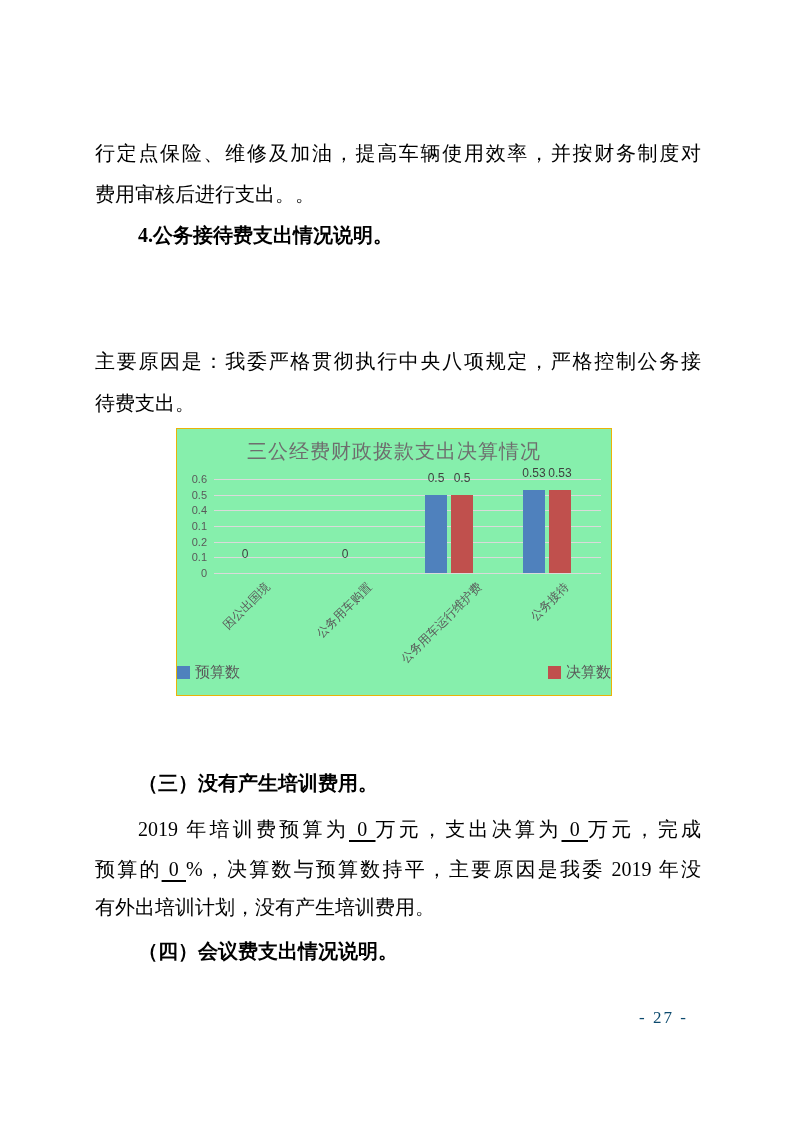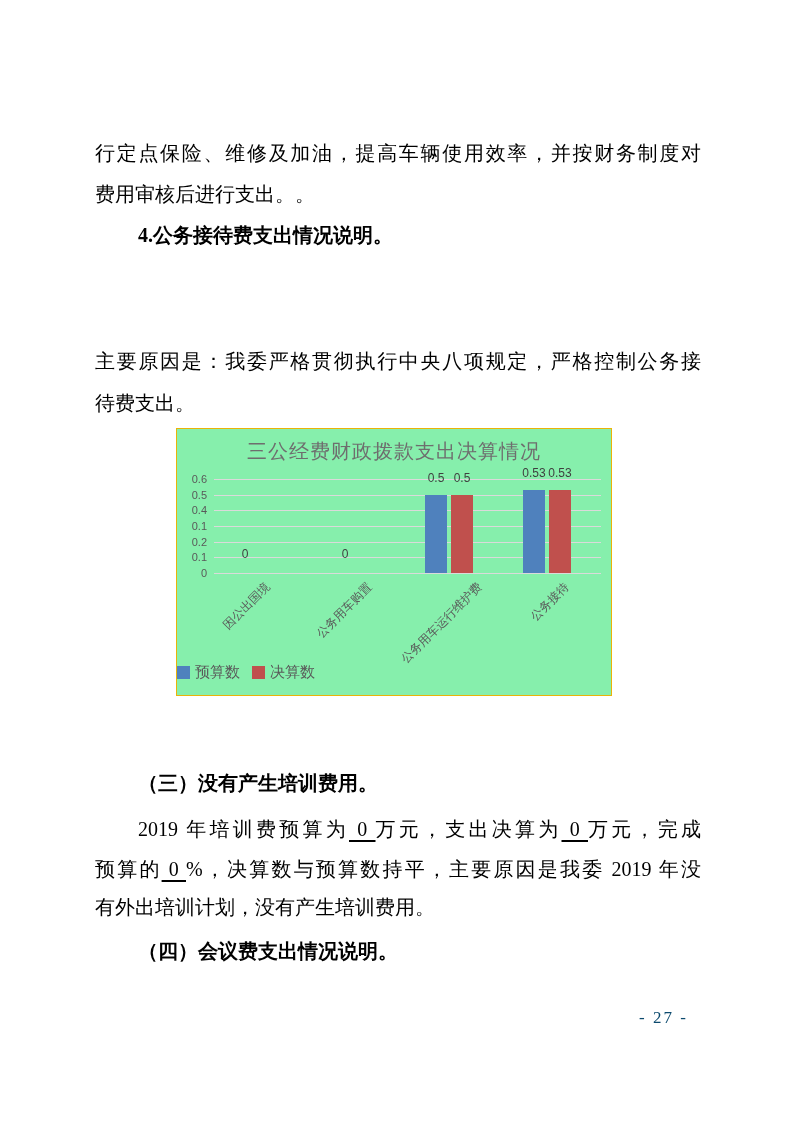--- a/index.html
+++ b/index.html
@@ -32,21 +32,21 @@
   .bar{position:absolute;width:22px;}
   .dlabel{position:absolute;width:40px;text-align:center;font-size:12px;color:#3f3f3f;line-height:14px;}
   .cat-anchor{position:absolute;width:220px;height:0;}
   .cat-label{
     position:absolute;right:0;top:0;white-space:nowrap;
     font-size:12px;color:#595959;
     transform:rotate(-45deg);transform-origin:100% 0;
   }
   .legend{
     position:absolute;left:0;right:0;top:234px;height:18px;
-    display:flex;justify-content:flex-start;align-items:center;gap:12px;
+    display:flex;justify-content:space-between;align-items:center;gap:12px;
     font-size:15px;color:#595959;
   }
   .legend-item{display:flex;align-items:center;}
   .sw{width:13px;height:13px;display:inline-block;margin-right:5px;}
 
   .fig-cap{position:absolute;left:176px;width:434px;top:699px;text-align:center;font-size:16px;}
   .pageno{position:absolute;left:639px;top:1008px;font-size:17px;letter-spacing:2px;color:#0c4a6e;}
 </style>
 </head>
 <body>

